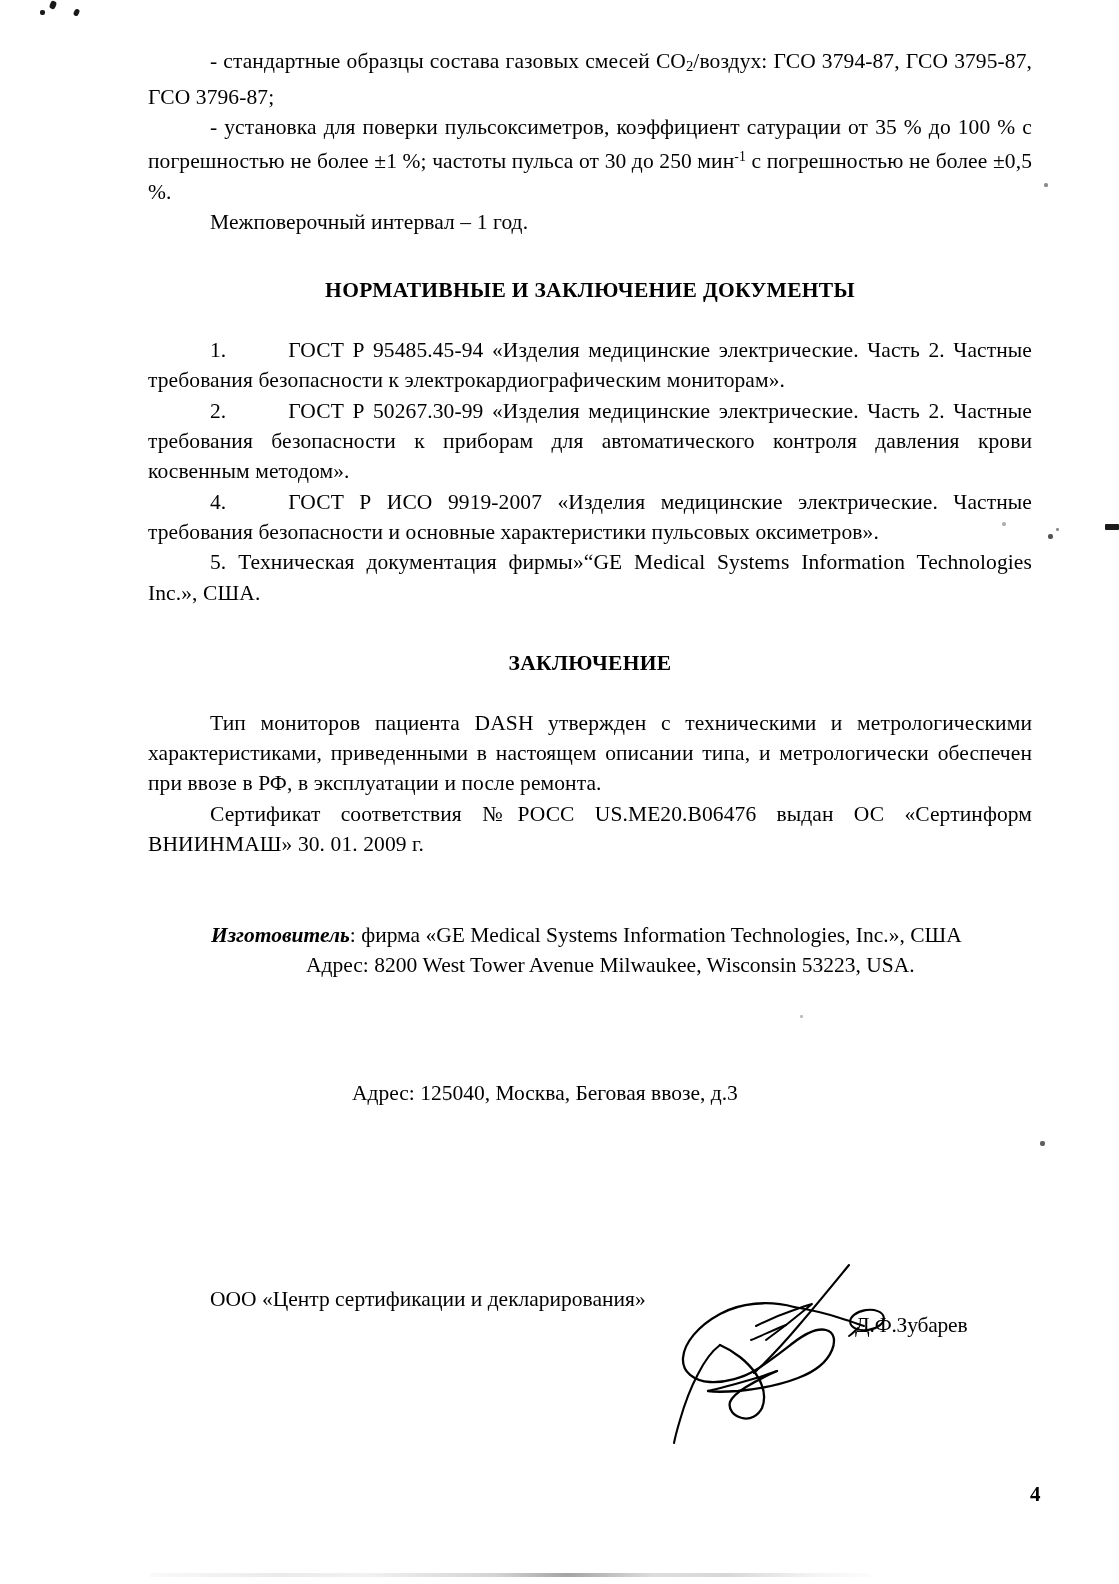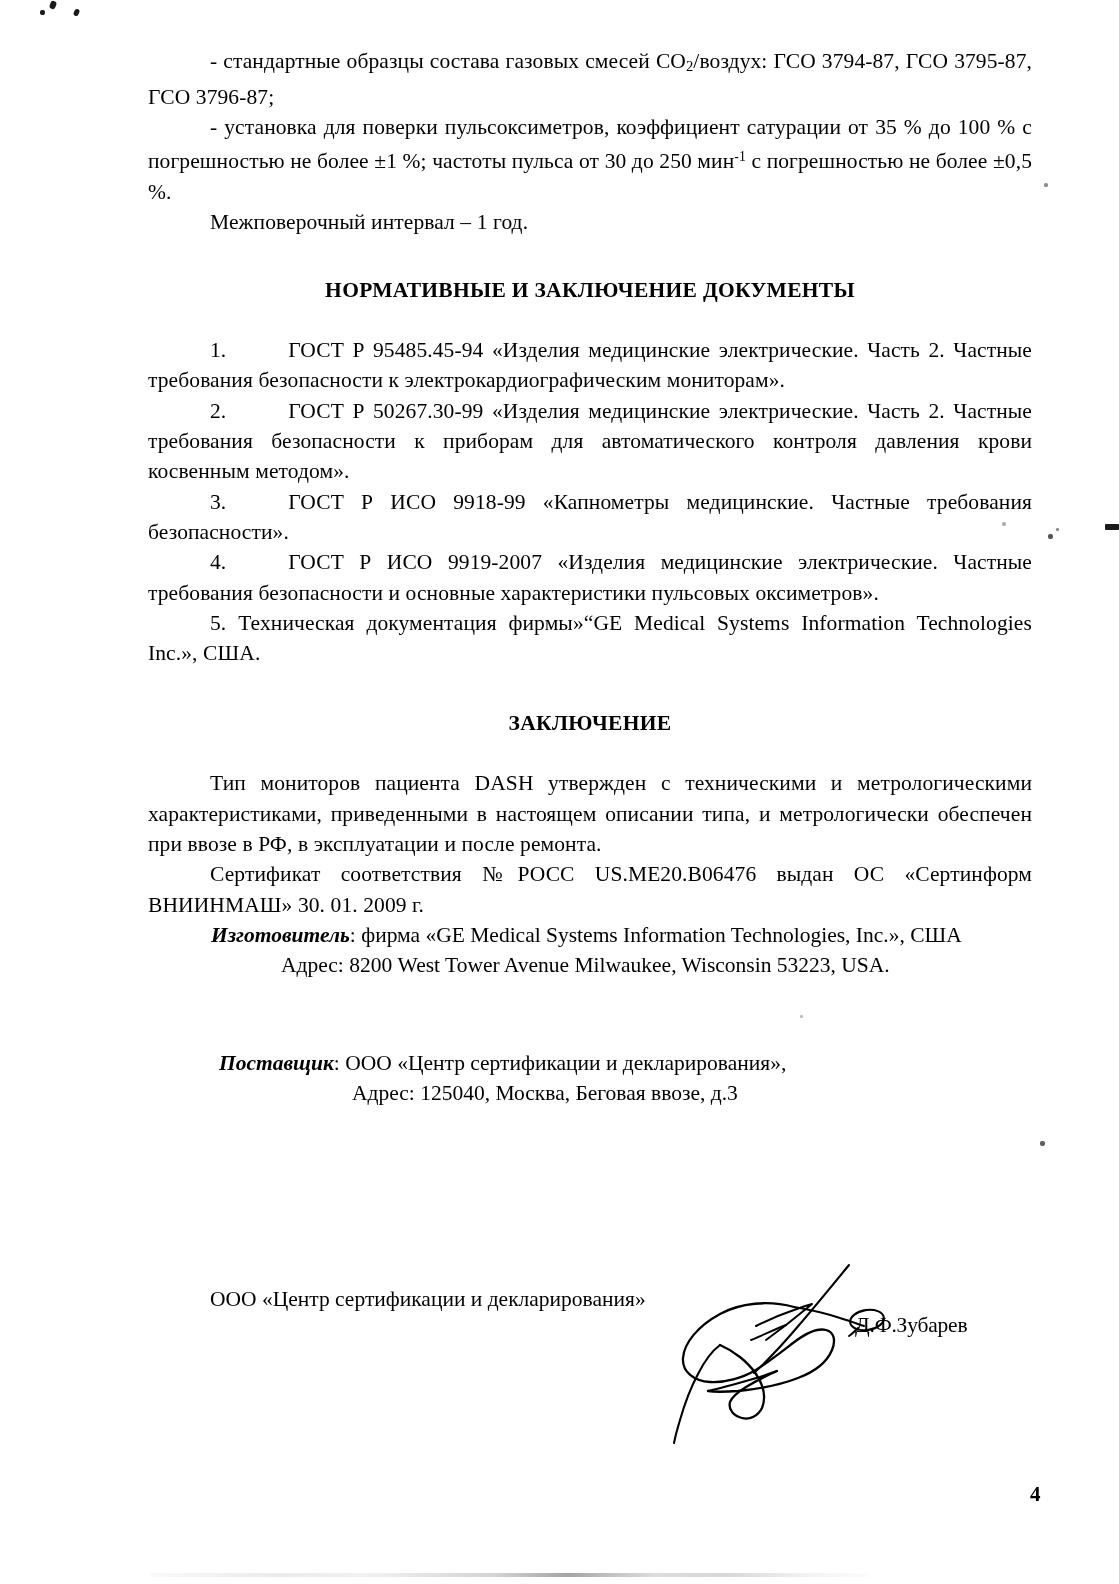--- a/index.html
+++ b/index.html
@@ -50,21 +50,21 @@
   sup { font-size: 0.64em; vertical-align: 0.52em; }
 
   .block {
     position: absolute;
     font-size: 21.5px;
     line-height: 30.3px;
     white-space: nowrap;
   }
   .block b { font-weight: bold; font-style: italic; }
   .b-manu { left: 211px; top: 920px; }
-  .b-manu-addr { left: 281px; top: 950px; }
+  .b-manu-addr { left: 306px; top: 950px; }
   .b-supp { left: 219px; top: 1048px; }
   .b-supp-addr { left: 352px; top: 1078px; }
 
   .sig-block {
     position: absolute;
     left: 210px;
     top: 1284px;
     font-size: 21.5px;
     line-height: 30.3px;
     white-space: nowrap;
@@ -152,39 +152,37 @@
     <p class="indent">Межповерочный интервал – 1 год.</p>
 
     <div class="gap-before-h1"></div>
     <div class="sec-title">НОРМАТИВНЫЕ И ЗАКЛЮЧЕНИЕ ДОКУМЕНТЫ</div>
     <div class="gap-after-h1"></div>
 
     <p class="indent"><span>1.</span><span class="numtab"></span><span>ГОСТ Р 95485.45-94 «Изделия медицинские электрические. Часть 2. Частные требования безопасности к электрокардиографическим мониторам».</span></p>
 
     <p class="indent"><span>2.</span><span class="numtab"></span><span>ГОСТ Р 50267.30-99 «Изделия медицинские электрические. Часть 2. Частные требования безопасности к приборам для автоматического контроля давления крови косвенным методом».</span></p>
 
-    <p class="indent"><span>3.</span><span class="numtab"></span><span>ГОСТ Р ИСО 9918-99 «Капнометры медицинские. Частные требования безопасности».</span></p>
 
     <p class="indent"><span>4.</span><span class="numtab"></span><span>ГОСТ Р ИСО 9919-2007 «Изделия медицинские электрические. Частные требования безопасности и основные характеристики пульсовых оксиметров».</span></p>
 
     <p class="indent"><span>5.</span> <span>Техническая документация фирмы»“GE Medical Systems Information Technologies Inc.», США.</span></p>
 
     <div class="gap-before-h2"></div>
     <div class="sec-title">ЗАКЛЮЧЕНИЕ</div>
     <div class="gap-after-h2"></div>
 
     <p class="indent">Тип мониторов пациента DASH утвержден с техническими и метрологическими характеристиками, приведенными в настоящем описании типа, и метрологически обеспечен при ввозе в РФ, в эксплуатации и после ремонта.</p>
     <p class="indent">Сертификат соответствия №РОСС US.МЕ20.В06476 выдан ОС «Сертинформ ВНИИНМАШ» 30. 01. 2009 г.</p>
 
   </div>
 
   <div class="block b-manu"><b>Изготовитель</b><span>: фирма «GE Medical Systems Information Technologies, Inc.», США</span></div>
   <div class="block b-manu-addr">Адрес: 8200 West Tower Avenue Milwaukee, Wisconsin 53223, USA.</div>
 
-  <div class="block b-supp"><b>Поставщик</b><span>: ООО «Центр сертификации и декларирования»,</span></div>
   <div class="block b-supp-addr">Адрес: 125040, Москва, Беговая ввозе, д.3</div>
 
   <div class="sig-block">
     <div>ООО «Центр сертификации и декларирования»</div>
   </div>
 
   <svg class="signature" viewBox="0 0 240 200">
     <g fill="none" stroke="#000000" stroke-linecap="round" stroke-linejoin="round">
       <path d="M181 17 C172 28, 150 55, 132 76 C116 95, 100 112, 86 125" stroke-width="2.1"></path>
       <path d="M126 59 C100 52, 72 55, 52 66 C30 78, 16 95, 15 110

